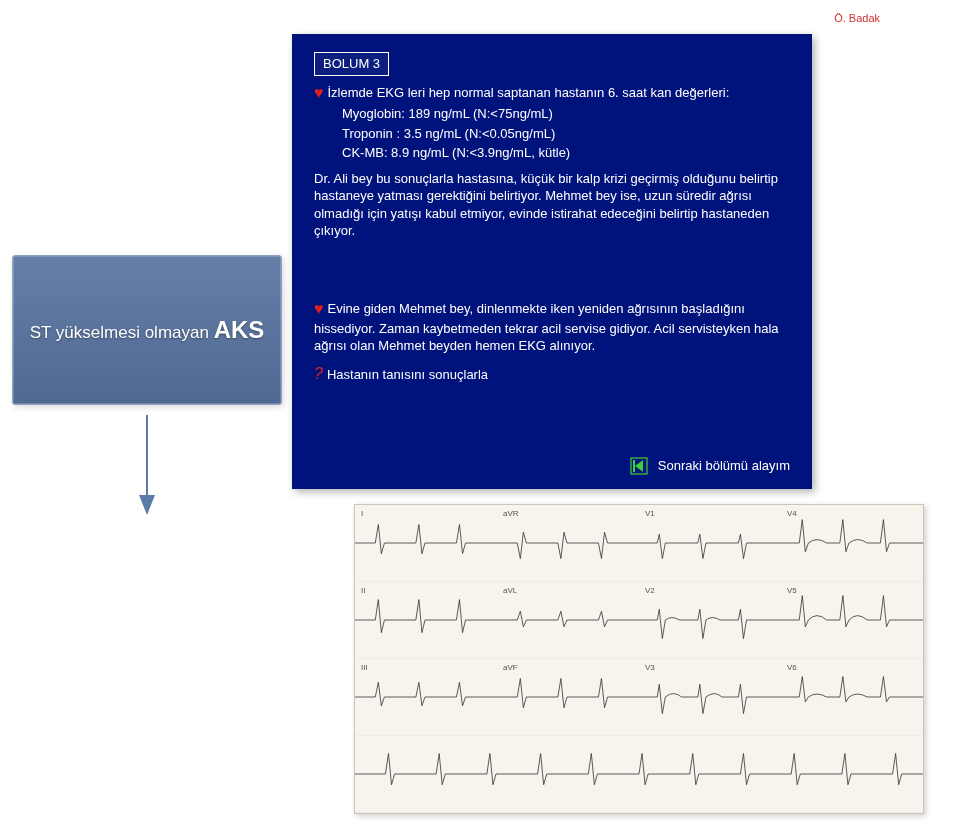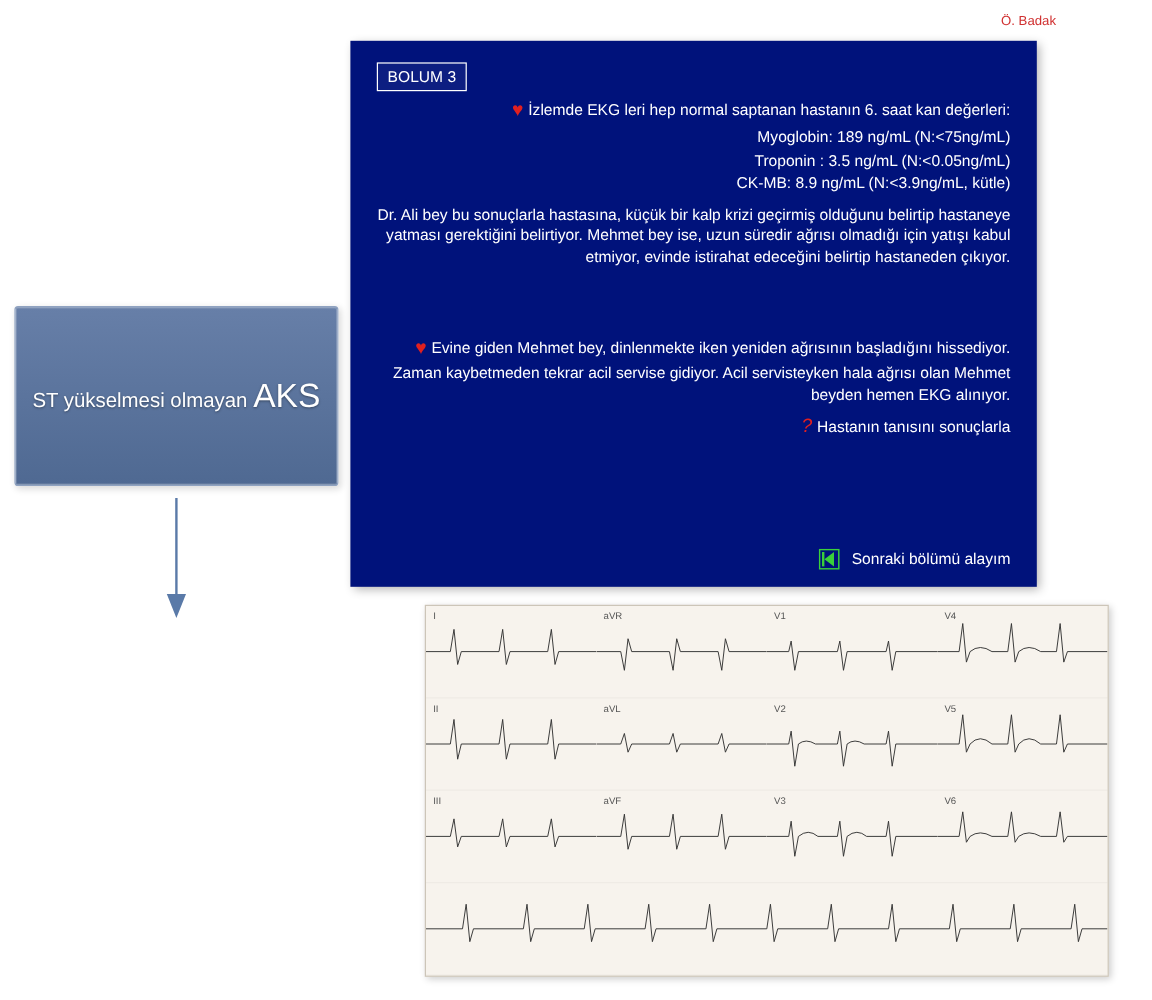--- a/index.html
+++ b/index.html
@@ -36,37 +36,37 @@
     justify-content: center;
     padding: 10px;
   }
   .box-text {
     color: #fff;
     font-size: 17px;
     text-align: center;
     text-shadow: 0 1px 2px rgba(0,0,0,0.4);
   }
   .box-text .big {
-    font-size: 28px;
-    font-weight: normal;
+    font-size: 24px;
+    font-weight: bold;
     vertical-align: baseline;
   }
   .arrow-container {
     width: 270px;
     height: 120px;
     display: flex;
     align-items: center;
     justify-content: center;
   }
   .arrow-svg { width: 20px; height: 100px; }
   .slide {
     position: absolute;
     left: 292px;
     top: 34px;
-    width: 572px;
+    width: 520px;
     height: 455px;
     background: #00127b;
     color: #fff;
     padding: 18px 22px 16px 22px;
     font-size: 13px;
     line-height: 1.35;
     box-shadow: 3px 3px 8px rgba(0,0,0,0.3);
   }
   .slide .section-label {
     display: inline-block;
@@ -77,21 +77,21 @@
     margin-bottom: 6px;
   }
   .slide .heart {
     color: #e02020;
     font-size: 16px;
     margin-right: 4px;
     vertical-align: -1px;
   }
   .slide .indent { padding-left: 28px; }
   .slide p { margin-bottom: 2px; }
-  .slide .block { margin-bottom: 8px; text-align: right; }
+  .slide .block { margin-bottom: 8px; }
   .slide .q { color: #e02020; font-size: 16px; font-style: italic; margin-right: 4px; }
   .slide .nav-row {
     position: absolute;
     right: 22px;
     bottom: 14px;
     display: flex;
     align-items: center;
     gap: 10px;
   }
   .nav-icon { width: 18px; height: 18px; display:inline-block; }

